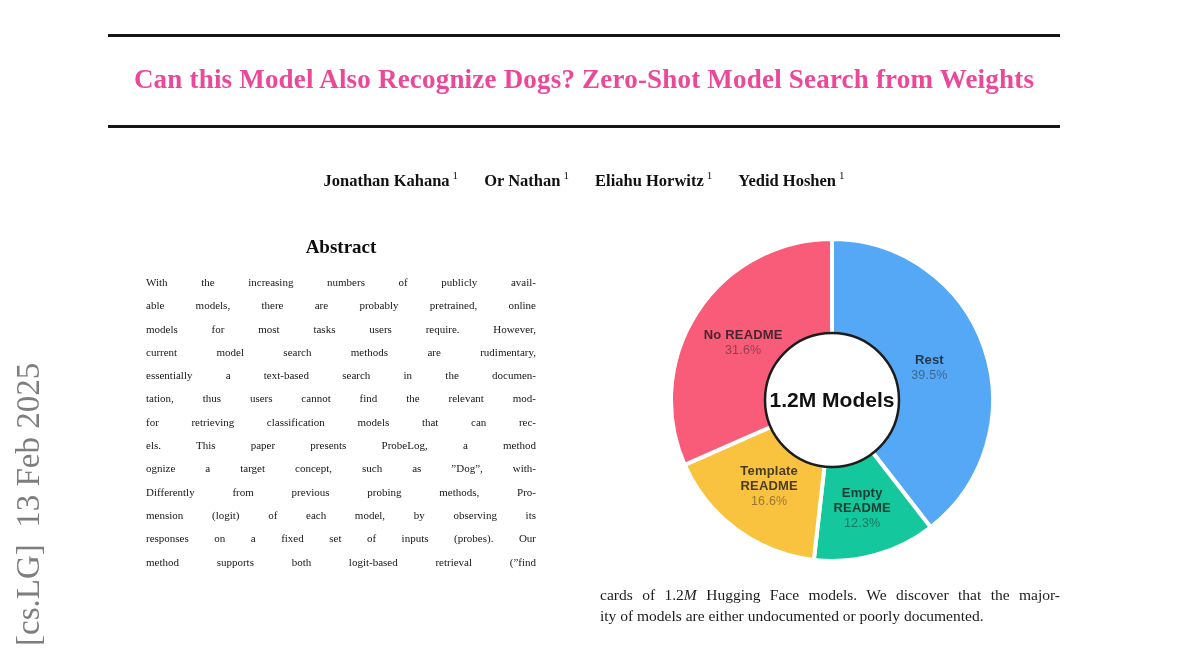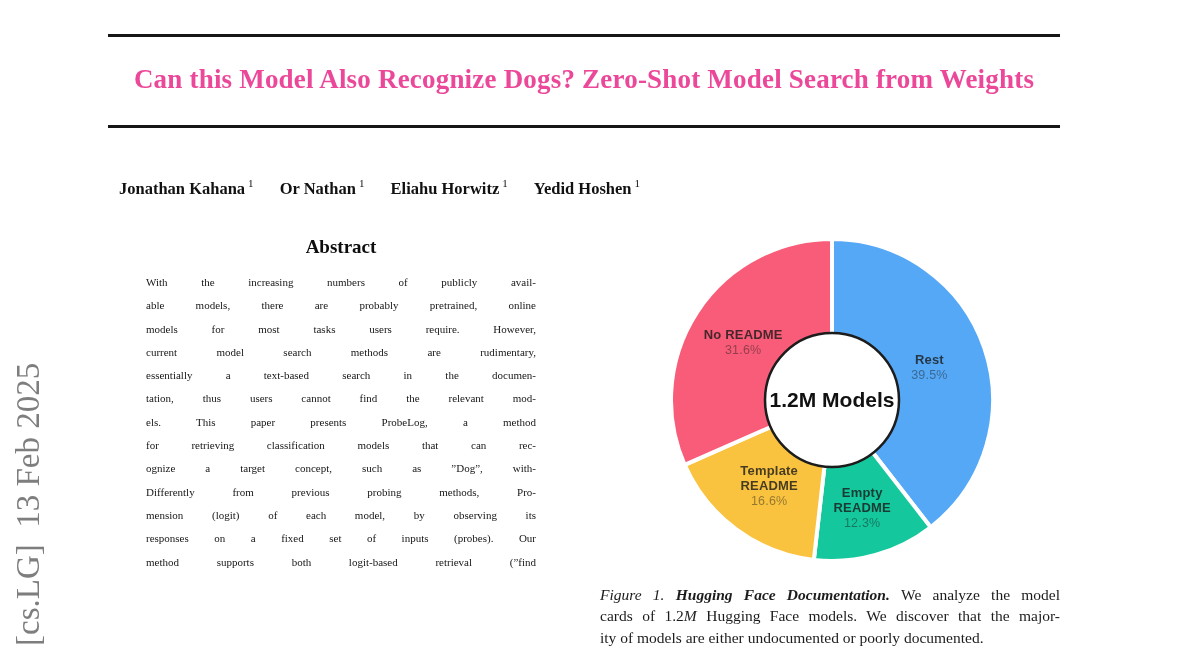--- a/index.html
+++ b/index.html
@@ -3,22 +3,22 @@
 <meta charset="utf-8">
 <style>
   html,body{margin:0;padding:0;background:#ffffff;}
   .page{position:relative;width:1200px;height:648px;background:#ffffff;overflow:hidden;
         font-family:"Liberation Serif", serif;color:#151515;}
   .rule{position:absolute;left:108px;width:952px;height:3px;background:#161616;}
   .rule-top{top:34px;}
   .rule-mid{top:125px;}
   .paper-title{position:absolute;left:108px;top:64px;width:952px;text-align:center;
         font-size:27px;font-weight:bold;letter-spacing:0.2px;color:#ec4899;}
-  .authors{position:absolute;left:108px;top:169px;width:952px;text-align:left;
-        font-size:16.5px;font-weight:bold;color:#111;margin-top:8px;}
+  .authors{position:absolute;left:108px;top:169px;width:952px;text-align:center;
+        font-size:16.5px;font-weight:bold;color:#111;}
   .author{margin:0 11px;white-space:nowrap;}
   .author sup{font-weight:normal;font-size:11px;margin-left:3px;}
   .sidebar-vert{position:absolute;left:10px;top:646px;transform:rotate(-90deg);
         transform-origin:0 0;font-size:33px;color:#7e7e7e;white-space:pre;
         font-family:"Liberation Serif", serif;}
   .left-col{position:absolute;left:146px;top:236px;width:390px;}
   .abstract-heading{text-align:center;font-size:19px;font-weight:bold;margin:0 0 13px 0;color:#0d0d0d;}
   .abs-line{font-size:11px;line-height:23.3px;text-align:justify;text-align-last:justify;color:#161616;}
   .figure-svg{position:absolute;left:630px;top:218px;}
   .caption{position:absolute;left:600px;top:584px;width:460px;font-size:15.5px;
@@ -51,22 +51,22 @@
 
   <div class="left-col">
     <div class="abstract-heading">Abstract</div>
     <div>
       <div class="abs-line">With the increasing numbers of publicly avail-</div>
       <div class="abs-line">able models, there are probably pretrained, online</div>
       <div class="abs-line">models for most tasks users require. However,</div>
       <div class="abs-line">current model search methods are rudimentary,</div>
       <div class="abs-line">essentially a text-based search in the documen-</div>
       <div class="abs-line">tation, thus users cannot find the relevant mod-</div>
+      <div class="abs-line">for retrieving classification models that can rec-</div>
       <div class="abs-line">els. This paper presents ProbeLog, a method</div>
-      <div class="abs-line">for retrieving classification models that can rec-</div>
       <div class="abs-line">ognize a target concept, such as ”Dog”, with-</div>
       <div class="abs-line">Differently from previous probing methods, Pro-</div>
       <div class="abs-line">mension (logit) of each model, by observing its</div>
       <div class="abs-line">responses on a fixed set of inputs (probes). Our</div>
       <div class="abs-line">method supports both logit-based retrieval (”find</div>
     </div>
   </div>
 
   <svg id="donut-chart" class="figure-svg" width="404" height="364" viewBox="0 0 404 364">
       <path d="M 202 182 L 202.00 21.00 A 161 161 0 0 1 300.68 309.21 Z" fill="#55A8F5" stroke="#ffffff" stroke-width="4" stroke-linejoin="round"></path>
@@ -81,18 +81,17 @@
       <text x="139.2" y="256.9" text-anchor="middle" font-family="&quot;Liberation Sans&quot;, sans-serif" font-size="13" font-weight="bold" fill="rgba(25,25,25,0.8)" letter-spacing="0.2">Template</text>
       <text x="139.2" y="271.9" text-anchor="middle" font-family="&quot;Liberation Sans&quot;, sans-serif" font-size="13" font-weight="bold" fill="rgba(25,25,25,0.8)" letter-spacing="0.2">README</text>
       <text x="139.2" y="286.9" text-anchor="middle" font-family="&quot;Liberation Sans&quot;, sans-serif" font-size="12.5" font-weight="normal" fill="rgba(25,25,25,0.45)" letter-spacing="0.2">16.6%</text>
       <text x="113.2" y="121.1" text-anchor="middle" font-family="&quot;Liberation Sans&quot;, sans-serif" font-size="13" font-weight="bold" fill="rgba(25,25,25,0.8)" letter-spacing="0.2">No README</text>
       <text x="113.2" y="136.1" text-anchor="middle" font-family="&quot;Liberation Sans&quot;, sans-serif" font-size="12.5" font-weight="normal" fill="rgba(25,25,25,0.45)" letter-spacing="0.2">31.6%</text>
       <circle cx="202" cy="182" r="67" fill="#ffffff" stroke="#1c1c1c" stroke-width="2.5"></circle>
       <text x="202" y="189" text-anchor="middle" font-family="&quot;Liberation Sans&quot;, sans-serif" font-size="21" font-weight="bold" fill="#111111">1.2M Models</text>
     </svg>
 
   <div class="caption">
-    <div class="cap-line"><span class="fig-label">Figure 1. </span><span class="fig-title">Hugging Face Documentation. </span><span>We analyze the model</span></div>
     <div class="cap-line"><span>cards of 1.2</span><span class="math-var">M</span><span> Hugging Face models. We discover that the major-</span></div>
     <div class="cap-line cap-last"><span>ity of models are either undocumented or poorly documented.</span></div>
   </div>
 
 </div>
 
 </body></html>

